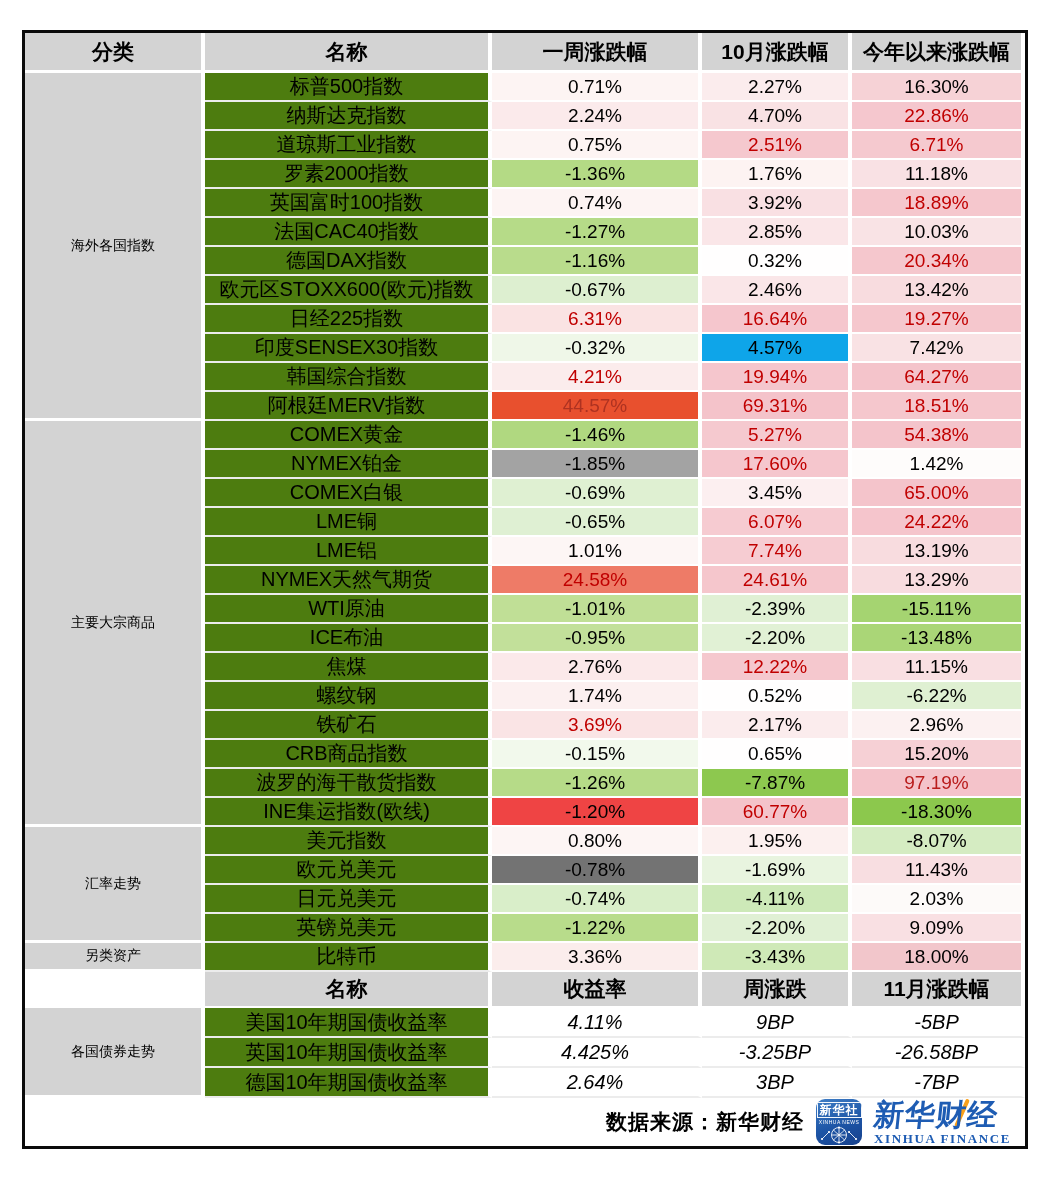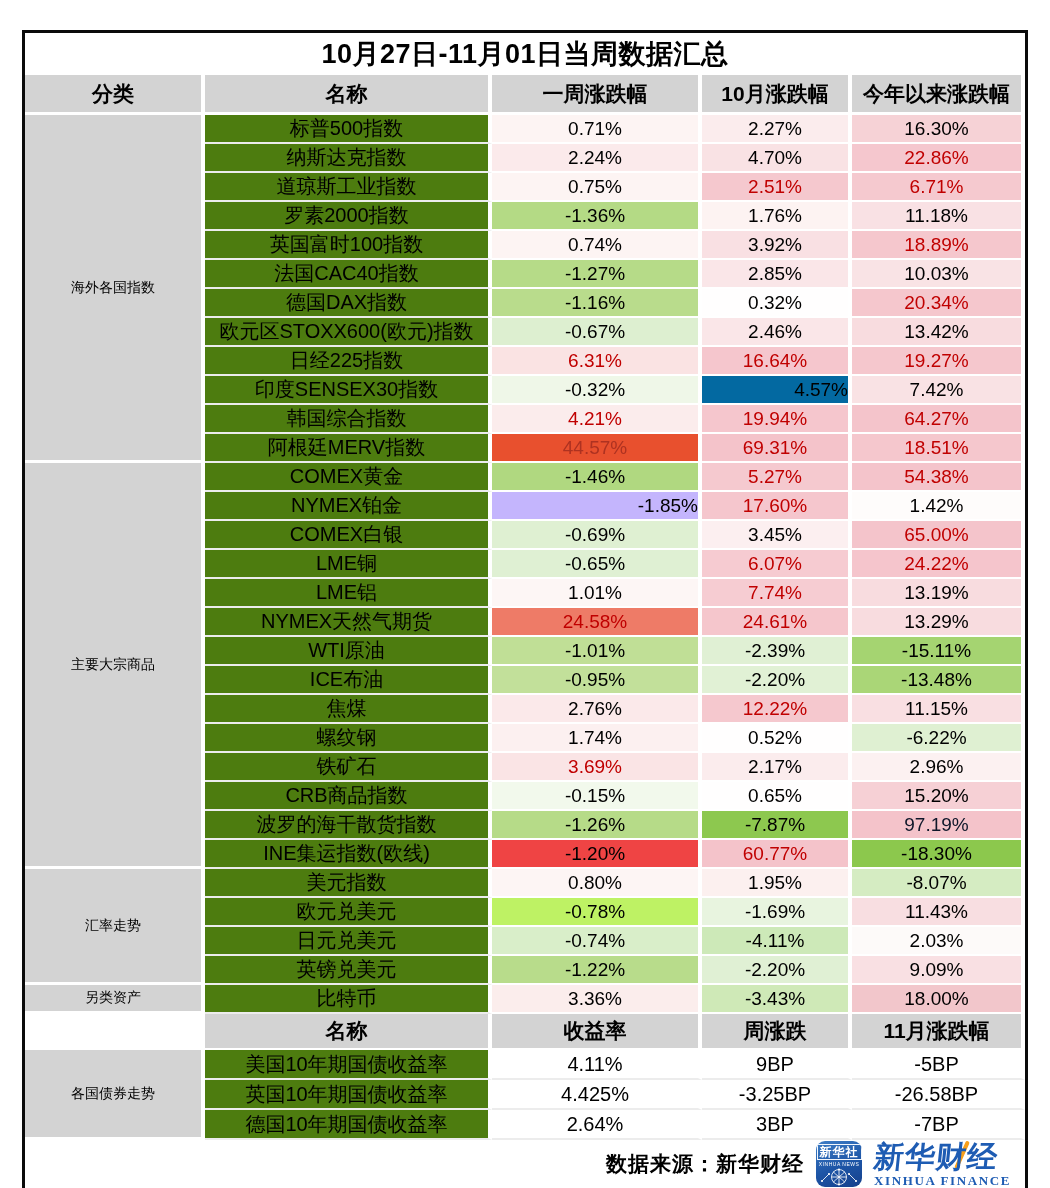--- a/index.html
+++ b/index.html
@@ -8,37 +8,36 @@
   .title{height:42px;display:flex;align-items:center;justify-content:center;font-size:27px;font-weight:700;letter-spacing:.5px;}
   table{width:100%;table-layout:fixed;border-collapse:separate;border-spacing:0;}
   th,td{text-align:center;vertical-align:middle;white-space:nowrap;overflow:hidden;padding:0;}
   th.main{background:#D3D3D3;height:37px;font-size:21px;font-weight:700;border-right:4px solid #fff;border-bottom:3px solid #fff;}
   td.cat{background:#D3D3D3;font-size:14px;font-weight:500;border-right:4px solid #fff;border-bottom:3px solid #fff;}
   td.nm{background:#4d7c0f;font-size:20px;height:26px;border-right:4px solid #fff;border-bottom:2px solid #ECECEC;}
   td.val{font-size:19px;font-weight:500;height:26px;border-right:4px solid #fff;border-bottom:2px solid #fff;}
   td.blank{background:#fff;border-right:4px solid #fff;border-bottom:2px solid #fff;}
   td.mid{background:#D3D3D3;height:34px;font-size:21px;font-weight:700;border-right:4px solid #fff;border-bottom:2px solid #fff;}
   tr.bond-row td.nm, tr.bond-row td.val{height:28px;}
-  tr.bond-row td.val{background:#fff;font-size:20px;border-bottom:2px solid #ECECEC;}
+  tr.bond-row td.val{background:#fff;font-size:20px;border-bottom:2px solid #ECECEC;font-style:italic;}
   .footer{height:48px;display:flex;align-items:center;justify-content:flex-end;gap:12px;padding-right:14px;}
   .src{font-size:21px;font-weight:700;letter-spacing:1px;margin-left:16px;}
   .news-logo{width:46px;height:46px;border-radius:9px;background:linear-gradient(160deg,#3F7EC6 0%,#1D55A6 55%,#16408C 100%);
     display:flex;flex-direction:column;align-items:center;justify-content:flex-start;overflow:hidden;}
   .nl-box{margin-top:3px;border:1px solid rgba(255,255,255,.95);padding:0 2px;color:#fff;font-size:12px;font-weight:700;line-height:14px;letter-spacing:1px;}
   .nl-sub{color:#fff;font-size:5px;letter-spacing:.5px;margin-top:1px;}
   .fin-logo{display:flex;flex-direction:column;align-items:flex-start;line-height:1;position:relative;}
   .fin-zh{font-size:30px;font-weight:900;color:#1E5CB3;transform:skewX(-6deg);letter-spacing:1px;}
   .fin-bolt{position:absolute;left:86px;top:-2px;width:4px;height:30px;background:#F9A01B;transform:rotate(24deg);border-radius:2px;}
   .fin-en{font-family:"Liberation Serif","DejaVu Serif",serif;font-size:13px;font-weight:700;color:#1E5CB3;letter-spacing:1.6px;margin-top:2px;}
 </style>
 </head>
 <body>
 
 <div class="frame">
-  <div class="title">10月27日-11月01日当周数据汇总</div>
   <table>
     <colgroup>
       <col style="width:180px">
         <col style="width:287px">
         <col style="width:210px">
         <col style="width:150px">
         <col style="width:173px">
     </colgroup>
     <thead>
       <tr>
@@ -101,21 +100,21 @@
         </tr>
         <tr>
           <td class="nm">日经225指数</td>
           <td class="val" style="background: rgb(250, 227, 227); color: rgb(192, 0, 0);">6.31%</td>
           <td class="val" style="background: rgb(245, 198, 205); color: rgb(192, 0, 0);">16.64%</td>
           <td class="val" style="background: rgb(245, 199, 205); color: rgb(192, 0, 0);">19.27%</td>
         </tr>
         <tr>
           <td class="nm">印度SENSEX30指数</td>
           <td class="val" style="background: rgb(239, 247, 232);">-0.32%</td>
-          <td class="val" style="background: #0369a1; text-align: right;">4.57%</td>
+          <td class="val" style="background: #0ea5e9;">4.57%</td>
           <td class="val" style="background: rgb(249, 226, 228);">7.42%</td>
         </tr>
         <tr>
           <td class="nm">韩国综合指数</td>
           <td class="val" style="background: rgb(251, 236, 236); color: rgb(192, 0, 0);">4.21%</td>
           <td class="val" style="background: rgb(245, 198, 205); color: rgb(192, 0, 0);">19.94%</td>
           <td class="val" style="background: rgb(244, 196, 203); color: rgb(192, 0, 0);">64.27%</td>
         </tr>
         <tr>
           <td class="nm">阿根廷MERV指数</td>
@@ -125,21 +124,21 @@
         </tr>
         <tr>
           <td class="cat" rowspan="14">主要大宗商品</td>
           <td class="nm">COMEX黄金</td>
           <td class="val" style="background: rgb(176, 216, 128); margin-left: 25px;">-1.46%</td>
           <td class="val" style="background: rgb(245, 201, 207); color: rgb(192, 0, 0);">5.27%</td>
           <td class="val" style="background: rgb(244, 196, 203); color: rgb(192, 0, 0);">54.38%</td>
         </tr>
         <tr>
           <td class="nm">NYMEX铂金</td>
-          <td class="val" style="background: #c4b5fd; text-align: right;">-1.85%</td>
+          <td class="val" style="background: #a3a3a3;">-1.85%</td>
           <td class="val" style="background: rgb(245, 198, 205); color: rgb(192, 0, 0);">17.60%</td>
           <td class="val" style="background: rgb(254, 252, 251);">1.42%</td>
         </tr>
         <tr>
           <td class="nm">COMEX白银</td>
           <td class="val" style="background: rgb(223, 240, 210);">-0.69%</td>
           <td class="val" style="background: rgb(252, 239, 240);">3.45%</td>
           <td class="val" style="background: rgb(244, 196, 203); color: rgb(192, 0, 0);">65.00%</td>
         </tr>
         <tr>
@@ -193,38 +192,38 @@
         <tr>
           <td class="nm">CRB商品指数</td>
           <td class="val" style="background: rgb(242, 249, 236);">-0.15%</td>
           <td class="val" style="background: rgb(255, 254, 254);">0.65%</td>
           <td class="val" style="background: rgb(246, 208, 213);">15.20%</td>
         </tr>
         <tr>
           <td class="nm">波罗的海干散货指数</td>
           <td class="val" style="background: rgb(182, 219, 136);">-1.26%</td>
           <td class="val" style="background: rgb(141, 200, 79);">-7.87%</td>
-          <td class="val" style="background: rgb(244, 195, 202); color: #0f172a;">97.19%</td>
+          <td class="val" style="background: rgb(244, 195, 202); color: #b91c1c;">97.19%</td>
         </tr>
         <tr>
           <td class="nm">INE集运指数(欧线)</td>
           <td class="val" style="background: #ef4444;">-1.20%</td>
           <td class="val" style="background: rgb(244, 195, 202); color: rgb(192, 0, 0);">60.77%</td>
           <td class="val" style="background: rgb(140, 200, 77);">-18.30%</td>
         </tr>
         <tr>
           <td class="cat" rowspan="4">汇率走势</td>
           <td class="nm">美元指数</td>
           <td class="val" style="background: rgb(253, 245, 244);">0.80%</td>
           <td class="val" style="background: rgb(252, 240, 239);">1.95%</td>
           <td class="val" style="background: rgb(213, 236, 194);">-8.07%</td>
         </tr>
         <tr>
           <td class="nm">欧元兑美元</td>
-          <td class="val" style="background: #bef264;">-0.78%</td>
+          <td class="val" style="background: #737373;">-0.78%</td>
           <td class="val" style="background: rgb(232, 244, 223);">-1.69%</td>
           <td class="val" style="background: rgb(248, 222, 225);">11.43%</td>
         </tr>
         <tr>
           <td class="nm">日元兑美元</td>
           <td class="val" style="background: rgb(217, 238, 201);">-0.74%</td>
           <td class="val" style="background: rgb(205, 233, 184);">-4.11%</td>
           <td class="val" style="background: rgb(253, 250, 249);">2.03%</td>
         </tr>
         <tr>

